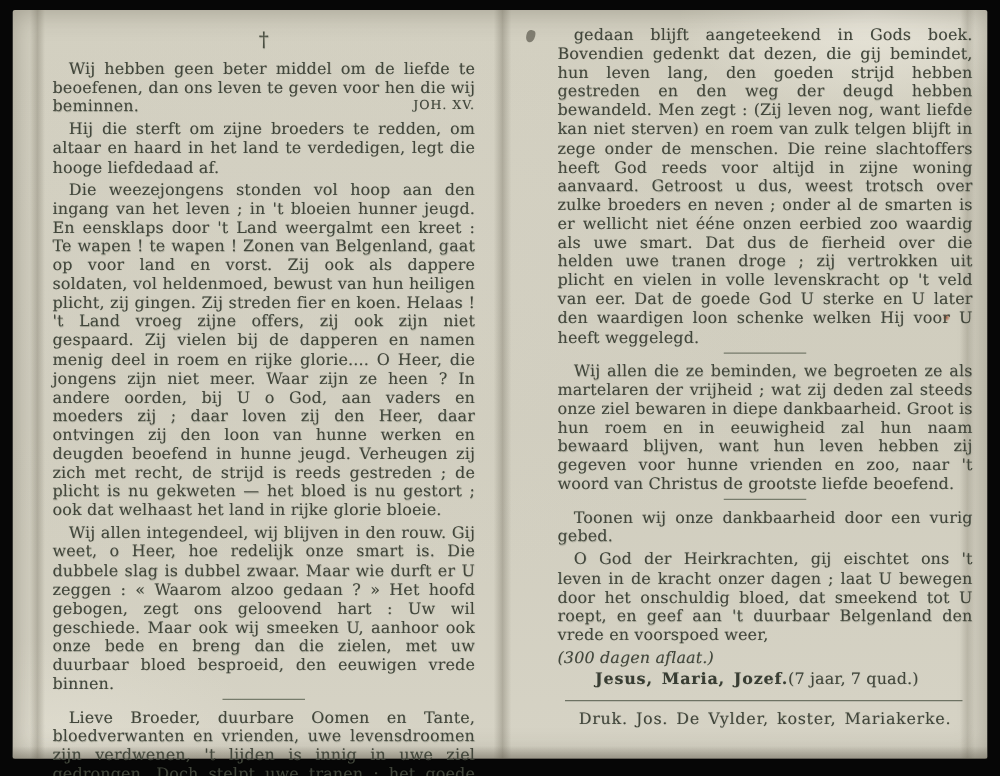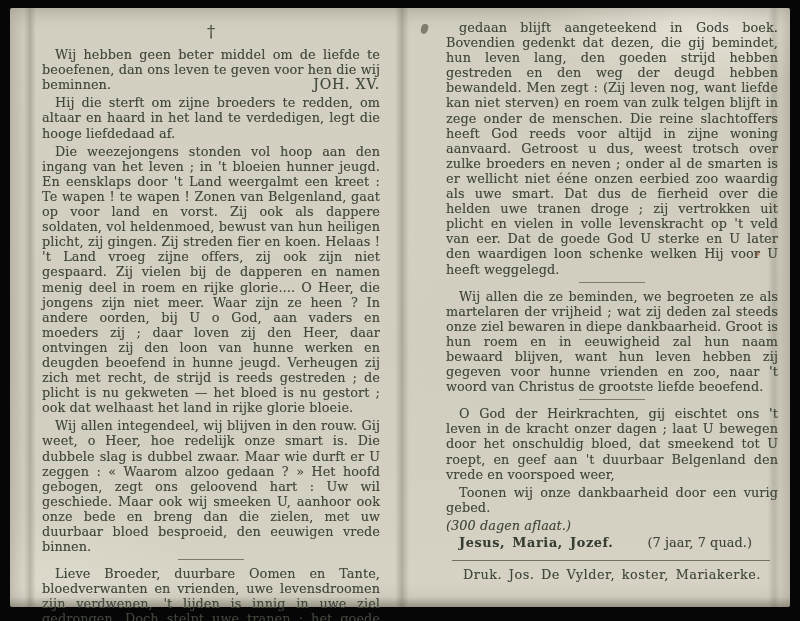--- a/index.html
+++ b/index.html
@@ -40,38 +40,38 @@
     text-shadow:0.3px 0.3px 0.6px rgba(65,70,59,0.38);
   }
   .page-left  { left:32px;  top:16px; width:338px; }
   .page-right { left:436px; top:12px; width:332px; }
   .page p { margin:0 0 3px 0; text-indent:13px; }
   .cross-symbol {
     display:block; text-align:center; font-size:16px;
     margin:0 0 8px 0; color:#4a4f42; text-indent:0;
   }
   .epigraph { margin-bottom:2px; }
-  .epigraph-ref { float:right; font-size:14px; letter-spacing:0.8px; }
+  .epigraph-ref { float:right; font-size:10px; letter-spacing:0.8px; }
   .divider-short {
     width:66px; height:0; border:none;
     border-top:1.2px solid #767b6b;
     margin:5px auto 6px auto;
   }
   .prayer-line {
     font-weight:bold; color:#383d33;
     letter-spacing:0.7px; word-spacing:2.5px;
     margin-bottom:2px !important;
   }
   .prayer-wide { letter-spacing:1.1px; margin-bottom:0 !important; }
   .indulgence {
     font-style:italic; text-align:left; text-indent:0 !important;
     padding-right:26px; margin-bottom:2px !important;
   }
   .prayer-row {
-    display:flex; justify-content:space-between; align-items:baseline;
+    display:flex; justify-content:center; align-items:baseline;
     padding-left:13px; padding-right:26px; margin-bottom:4px;
   }
   .prayer-row .bold-part { font-weight:bold; color:#383d33; letter-spacing:0.7px; word-spacing:2px; }
   .prayer-row .italic-part { }
   .printer-rule {
     width:318px; height:0; border:none;
     border-top:1.2px solid #6d7263;
     margin:10px 0 6px 6px;
   }
   .printer-line {
@@ -112,22 +112,22 @@
     <p>Wij allen integendeel, wij blijven in den rouw. Gij weet, o Heer, hoe redelijk onze smart is. Die dubbele slag is dubbel zwaar. Maar wie durft er U zeggen : « Waarom alzoo gedaan ? » Het hoofd gebogen, zegt ons geloovend hart : Uw wil geschiede. Maar ook wij smeeken U, aanhoor ook onze bede en breng dan die zielen, met uw duurbaar bloed besproeid, den eeuwigen vrede binnen.</p>
     <hr class="divider-short">
     <p>Lieve Broeder, duurbare Oomen en Tante, bloedverwanten en vrienden, uwe levensdroomen zijn verdwenen, 't lijden is innig in uwe ziel gedrongen. Doch stelpt uwe tranen ; het goede aan weezen</p>
   </div>
 
   <div class="page page-right">
     <p>gedaan blijft aangeteekend in Gods boek. Bovendien gedenkt dat dezen, die gij bemindet, hun leven lang, den goeden strijd hebben gestreden en den weg der deugd hebben bewandeld. Men zegt : (Zij leven nog, want liefde kan niet sterven) en roem van zulk telgen blijft in zege onder de menschen. Die reine slachtoffers heeft God reeds voor altijd in zijne woning aanvaard. Getroost u dus, weest trotsch over zulke broeders en neven ; onder al de smarten is er wellicht niet ééne onzen eerbied zoo waardig als uwe smart. Dat dus de fierheid over die helden uwe tranen droge ; zij vertrokken uit plicht en vielen in volle levenskracht op 't veld van eer. Dat de goede God U sterke en U later den waardigen loon schenke welken Hij voor U heeft weggelegd.</p>
     <hr class="divider-short">
     <p>Wij allen die ze beminden, we begroeten ze als martelaren der vrijheid ; wat zij deden zal steeds onze ziel bewaren in diepe dankbaarheid. Groot is hun roem en in eeuwigheid zal hun naam bewaard blijven, want hun leven hebben zij gegeven voor hunne vrienden en zoo, naar 't woord van Christus de grootste liefde beoefend.</p>
     <hr class="divider-short">
+    <p>Toonen wij onze dankbaarheid door een vurig gebed.</p>
     <p>O God der Heirkrachten, gij eischtet ons 't leven in de kracht onzer dagen ; laat U bewegen door het onschuldig bloed, dat smeekend tot U roept, en geef aan 't duurbaar Belgenland den vrede en voorspoed weer,</p>
-    <p>Toonen wij onze dankbaarheid door een vurig gebed.</p>
     <p class="indulgence">(300 dagen aflaat.)</p>
     <div class="prayer-row">
       <span class="bold-part">Jesus, Maria, Jozef.</span>
       <span class="italic-part">(7 jaar, 7 quad.)</span>
     </div>
     <hr class="printer-rule">
     <p class="printer-line">Druk.  Jos. De Vylder, koster, Mariakerke.</p>
   </div>
 </div>
 

